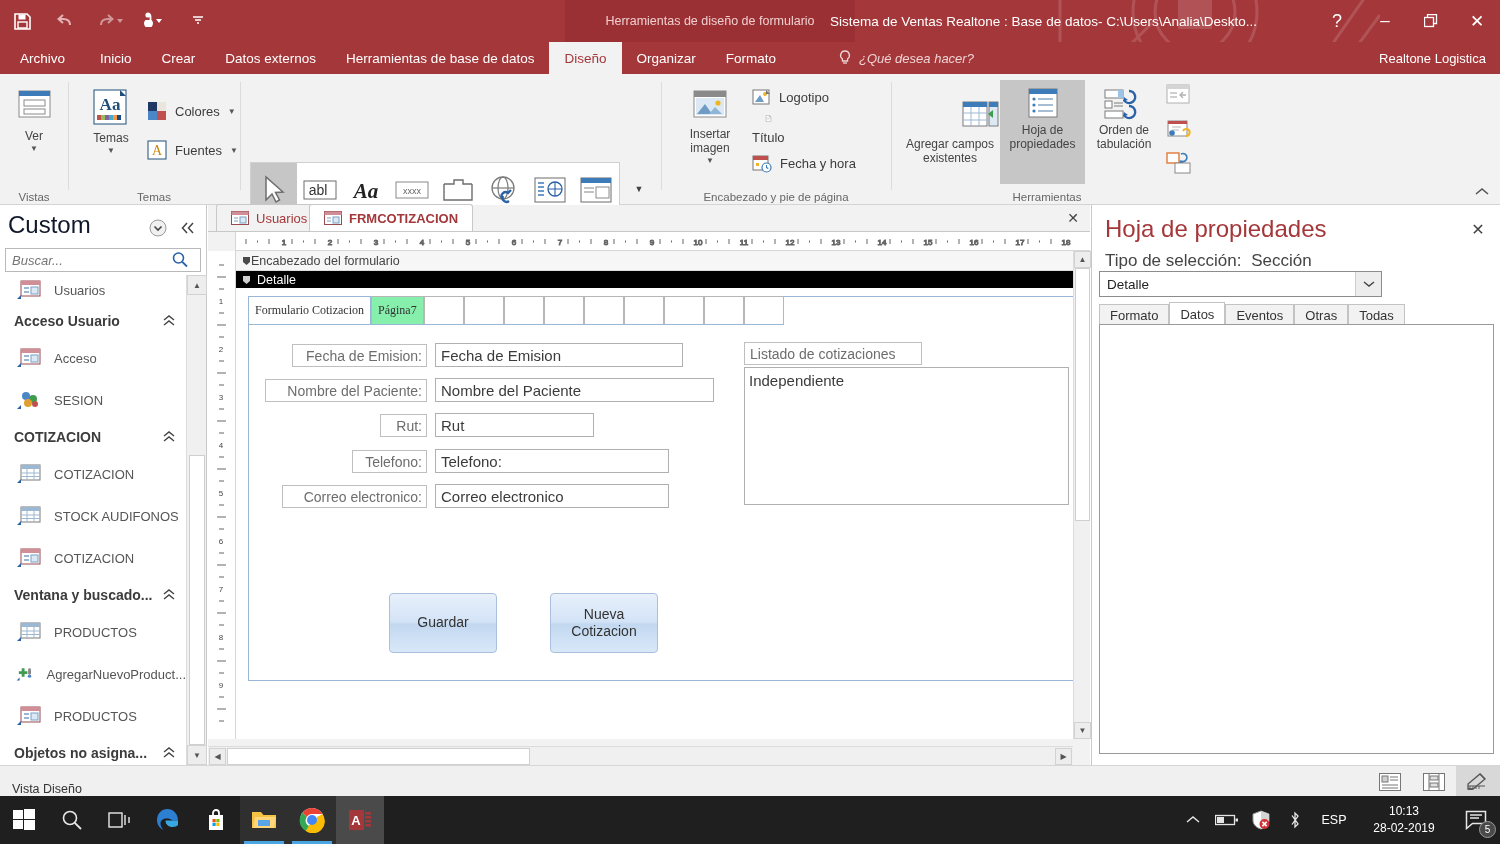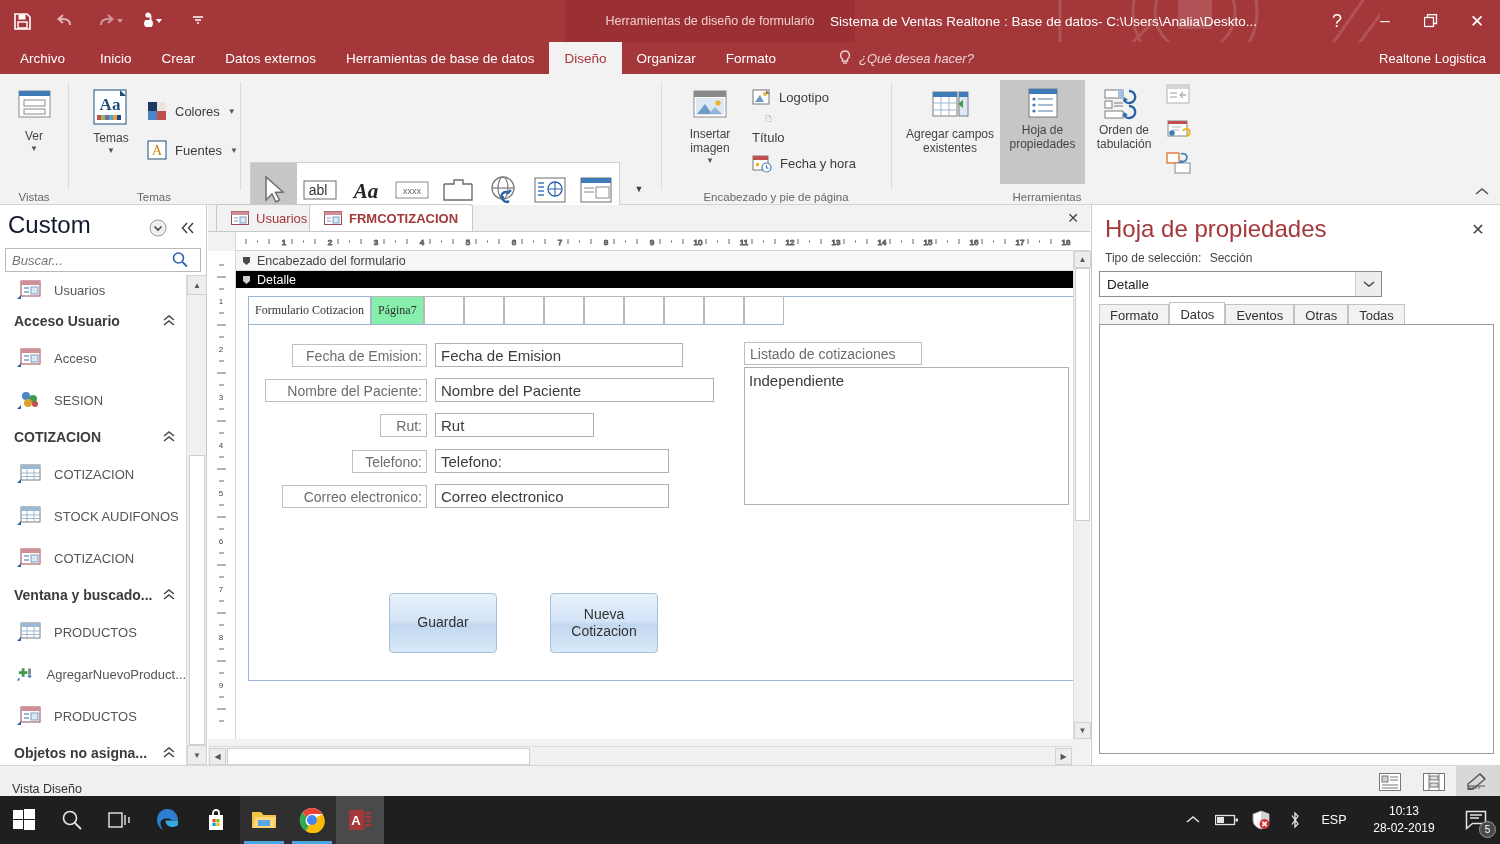--- a/index.html
+++ b/index.html
@@ -138,21 +138,21 @@
   }
   .doctab.active{ background:#ffffff; font-weight:bold; }
   .doc-close{ position:absolute; right:8px; top:4px; width:18px; height:18px;
               display:flex; align-items:center; justify-content:center; font-size:14px; color:#444;}
 
   .hruler{ position:absolute; left:0; top:27px; width:882px; height:19px; background:#ffffff; border-bottom:1px solid #d6d6d6;}
   .hruler .corner{ position:absolute; left:0; top:0; width:28px; height:19px; background:#f2f2f2; border-right:1px solid #d6d6d6;}
   .vruler{ position:absolute; left:0; top:46px; width:28px; height:488px; background:#ffffff; border-right:1px solid #d6d6d6;}
   .canvas{ position:absolute; left:28px; top:46px; width:840px; height:488px; background:#ffffff; overflow:hidden;}
 
-  .sec-header{ height:20px; display:flex; align-items:center; gap:6px; padding-left:6px;
+  .sec-header{ height:20px; display:flex; align-items:center; padding-left:6px;
                font-size:12.5px; color:#444; background:#f6f6f6; border-bottom:1px solid #ddd; }
   .sec-detalle{ height:17px; display:flex; align-items:center; gap:6px; padding-left:6px;
                 font-size:12.5px; color:#ffffff; background:#000000; }
 
   .tabctl{ position:absolute; left:12px; top:45px; width:830px; height:385px; border:1px solid #9ab6d6; background:#fff; }
   .tabctl-row{ position:absolute; left:-1px; top:-1px; height:29px; display:flex; }
   .tabpage{ height:29px; border:1px solid #b7b7b7; border-bottom-color:#9ab6d6;
             display:flex; align-items:center; padding:0 6px; font-size:12px; color:#333;
             font-family:"Liberation Serif", serif; background:#fff; }
   .tabpage.empty{ width:40px; }
@@ -189,21 +189,21 @@
   .hscroll-doc .thumb{ position:absolute; left:19px; top:1px; width:303px; height:17px; background:#fff; border:1px solid #cfcfcf;}
 
   
   .propsheet{
     position:absolute; left:1091px; top:205px; width:409px; height:560px;
     background:#ffffff; border-left:1px solid #c9c9c9;
   }
   .ps-title{ position:absolute; left:13px; top:10px; font-size:24px; color:#a4373a; }
   .ps-close{ position:absolute; right:12px; top:14px; width:20px; height:20px;
              display:flex; align-items:center; justify-content:center; font-size:16px; color:#444; }
-  .ps-sub{ position:absolute; left:13px; top:46px; font-size:12px; color:#444;text-align:right; }
+  .ps-sub{ position:absolute; left:13px; top:46px; font-size:17px; color:#444;text-align:right; }
   .ps-combo{
     position:absolute; left:7px; top:66px; width:283px; height:26px;
     border:1px solid #8c8c8c; background:#fff; display:flex; align-items:center;
     padding-left:7px; font-size:13.5px; color:#222;
   }
   .ps-combo .dd{ position:absolute; right:0; top:0; width:26px; height:24px; background:#ededed;
                  border-left:1px solid #ccc; display:flex; align-items:center; justify-content:center;
                  font-size:9px; color:#444;}
   .ps-tabs{ position:absolute; left:7px; top:97px; display:flex; align-items:flex-end; }
   .ps-tab{ height:22px; padding:0 10px; font-size:13px; color:#333;
@@ -491,21 +491,21 @@
           <circle cx="14.5" cy="13.5" r="4.5" fill="#fff" stroke="#3e7cb9" stroke-width="1.2"></circle>
           <path d="M14.5 11v2.6l1.8 1" stroke="#3e7cb9" stroke-width="1.1" fill="none"></path>
         </svg>
       <span>Fecha y hora</span>
     </div>
     <div class="grp-title">Encabezado y pie de página</div>
   </div>
   <div class="grp-sep" style="left:891px;"></div>
 
   <div class="grp" style="left:892px; width:310px;">
-    <div class="bigbtn" style="position:absolute; left:8px; top:8px; width:100px;">
+    <div class="bigbtn" style="position:absolute; left:8px; top:18px; width:100px;align-items:flex-end;">
       <svg width="40" height="34" viewBox="0 0 40 34">
         <rect x="3" y="2" width="24" height="24" fill="#fff" stroke="#7a7a7a"></rect>
         <rect x="3" y="2" width="24" height="5" fill="#3e7cb9"></rect>
         <path d="M11 7v19M19 7v19M3 13h24M3 20h24" stroke="#9db8d2" stroke-width="1"></path>
         <rect x="29" y="2" width="9" height="24" fill="#dce9f5" stroke="#7a7a7a"></rect>
         <rect x="29" y="2" width="9" height="5" fill="#3e7cb9"></rect>
         <path d="M33 10 L28 14 L33 18 Z" fill="#3f9c4f"></path>
       </svg>
       <span class="lbl">Agregar campos existentes</span>
     </div>

